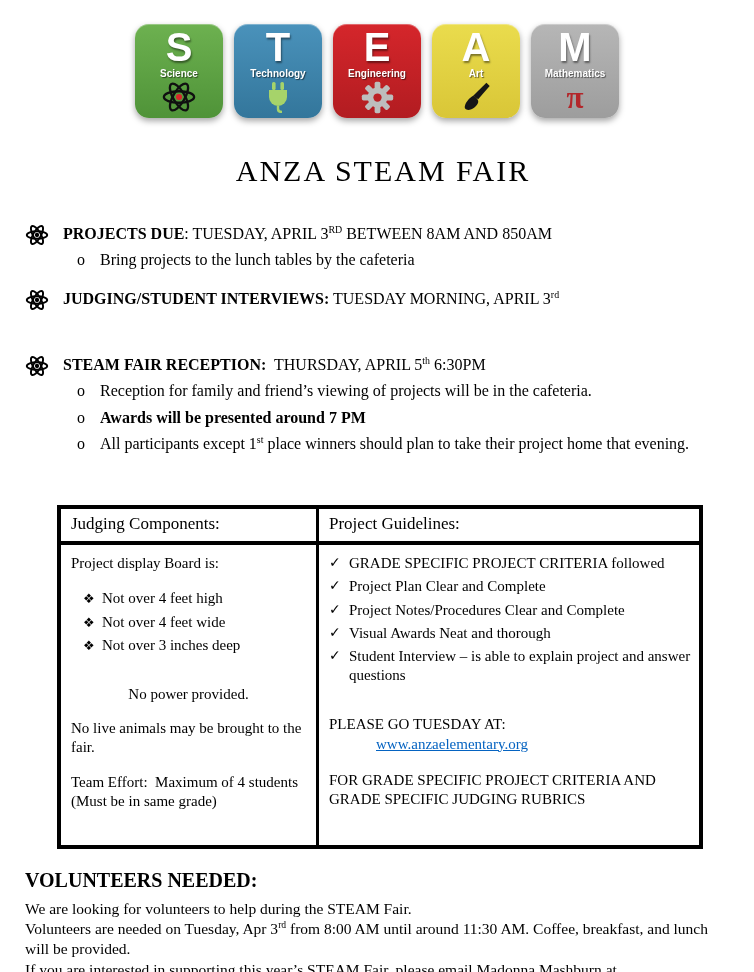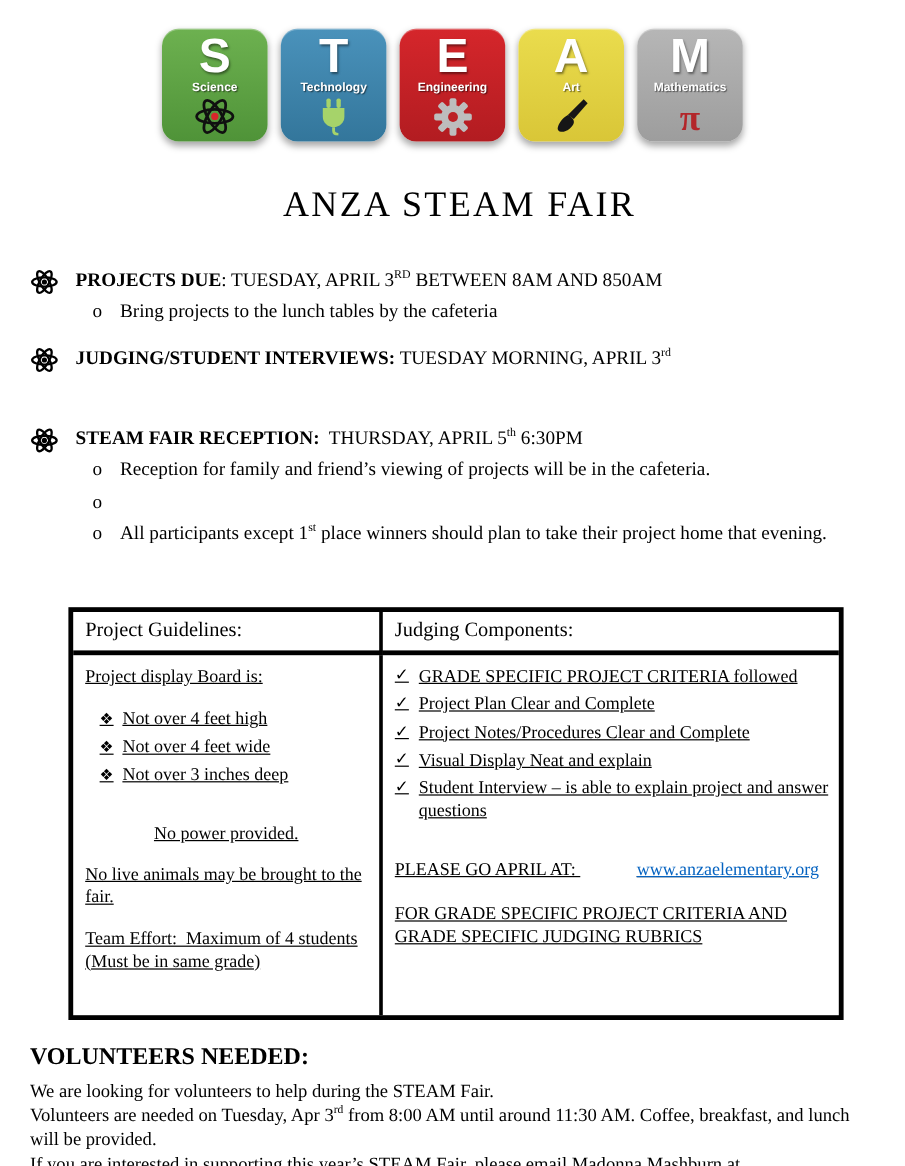--- a/index.html
+++ b/index.html
@@ -32,21 +32,21 @@
   .u { }
   sup { vertical-align:super; font-size:0.62em; line-height:0; }
   .sub { margin:6px 0 0 14px; display:flex; line-height:1.3; }
   .sub-marker { flex:0 0 23px; }
 
   
   .pg-table { margin:50px 0 0 57px; width:646px; border:4px solid #000; }
   .t-row { display:grid; grid-template-columns:258px 1fr; }
   .t-head .cell { padding:5px 10px 7px; font-size:17px; border-bottom:4px solid #000; }
   .t-head .cell:first-child { border-right:3px solid #000; }
-  .t-body .cell { padding:9px 10px; font-size:15px; min-height:300px; line-height:1.28;text-decoration:underline; }
+  .t-body .cell { padding:9px 10px; font-size:15px; min-height:300px; line-height:1.28; }
   .t-body .cell:first-child { border-right:3px solid #000; }
 
   .cl-intro { margin-bottom:16px; }
   .d-row { display:flex; margin:0 0 4px 12px; }
   .d-marker { flex:0 0 19px; font-family:"DejaVu Sans", sans-serif; font-size:13px; padding-top:2px; }
   .cl-note1 { margin-top:30px;text-align:center; }
   .cl-note2 { margin-top:15px; }
   .cl-note3 { margin-top:15px; }
 
   .check-row { display:flex; margin-bottom:4px; }
@@ -178,34 +178,35 @@
         </svg>
       </span>
       <div class="ann-text">
         <span><span class="b">STEAM FAIR RECEPTION:</span><span>&nbsp; THURSDAY, APRIL 5</span><sup>th</sup><span> 6:30PM</span></span>
         <div class="sub">
           <span class="sub-marker">o</span>
             <span>Reception for family and friend’s viewing of projects will be in the cafeteria.</span>
         </div>
         <div class="sub">
           <span class="sub-marker">o</span>
+            <span class="b">Awards will be presented around 7 PM</span>
         </div>
         <div class="sub">
           <span class="sub-marker">o</span>
             <span class="u"><span>All participants except 1</span><sup>st</sup><span> place winners should plan to take their project home that evening.</span></span>
         </div>
       </div>
     </div>
 
   </div>
 
   <div class="pg-table">
     <div class="t-row t-head">
+      <div class="cell">Judging Components:</div>
       <div class="cell">Project Guidelines:</div>
-      <div class="cell">Judging Components:</div>
     </div>
     <div class="t-row t-body">
 
       <div class="cell">
         <p class="cl-intro">Project display Board is:</p>
         <div class="d-row">
           <span class="d-marker">❖</span>
             <span>Not over 4 feet high</span>
         </div>
         <div class="d-row">
@@ -229,27 +230,27 @@
         <div class="check-row">
           <span class="c-marker">✓</span>
             <span>Project Plan Clear and Complete</span>
         </div>
         <div class="check-row">
           <span class="c-marker">✓</span>
             <span>Project Notes/Procedures Clear and Complete</span>
         </div>
         <div class="check-row">
           <span class="c-marker">✓</span>
-            <span>Visual Display Neat and explain</span>
+            <span>Visual Awards Neat and thorough</span>
         </div>
         <div class="check-row">
           <span class="c-marker">✓</span>
             <span>Student Interview – is able to explain project and answer questions</span>
         </div>
-        <p class="online"><span>PLEASE GO APRIL AT: </span><a class="link" href="#">www.anzaelementary.org</a></p>
+        <p class="online"><span>PLEASE GO TUESDAY AT: </span><a class="link" href="#">www.anzaelementary.org</a></p>
         <p class="criteria">FOR GRADE SPECIFIC PROJECT CRITERIA AND GRADE SPECIFIC JUDGING RUBRICS</p>
       </div>
 
     </div>
   </div>
 
   <div class="vol">
     <div class="vol-h">VOLUNTEERS NEEDED:</div>
     <div>We are looking for volunteers to help during the STEAM Fair.</div>
     <div><span>Volunteers are needed on Tuesday, Apr 3</span><sup>rd</sup><span> from 8:00 AM until around 11:30 AM. Coffee, breakfast, and lunch will be provided.</span></div>

